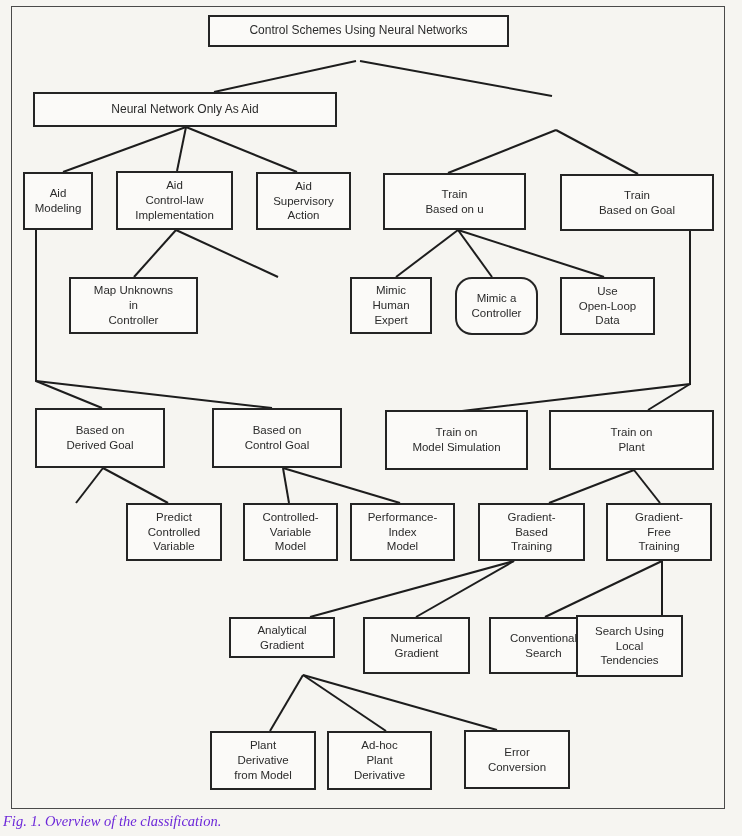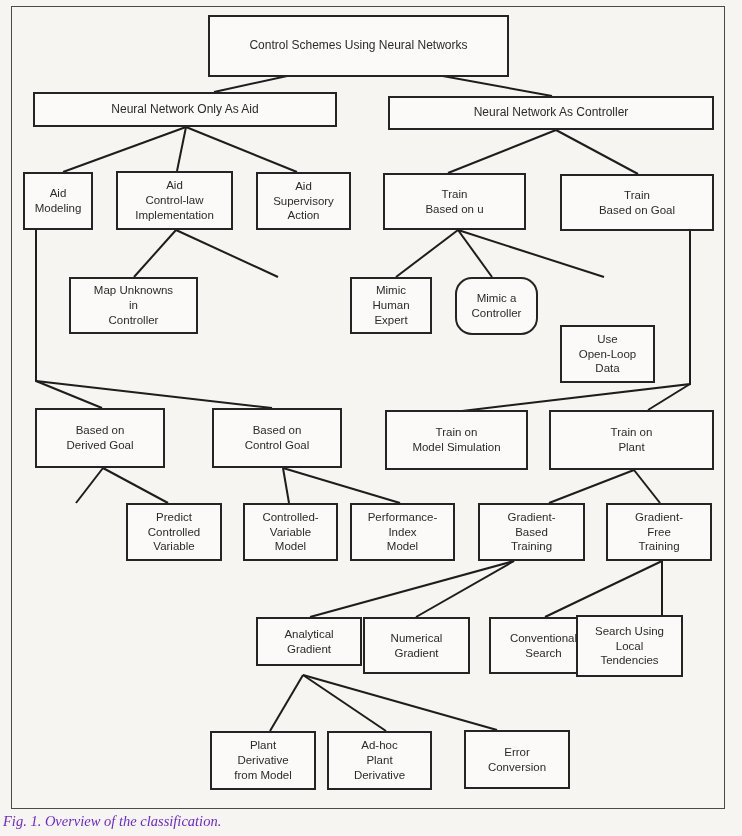--- a/index.html
+++ b/index.html
@@ -102,28 +102,25 @@
       <polyline points="634,470 660,503"></polyline>
       <polyline points="514,561 310,617"></polyline>
       <polyline points="514,561 416,617"></polyline>
       <polyline points="662,561 545,617"></polyline>
       <polyline points="662,561 662,615"></polyline>
       <polyline points="303,675 270,731"></polyline>
       <polyline points="303,675 386,731"></polyline>
       <polyline points="303,675 497,730"></polyline>
     </svg>
   <div id="node-layer">
-      <div class="node lg" style="left: 208px; top: 15px; width: 301px; height: 62px;">
+      <div class="node lg" style="left: 208px; top: 15px; width: 301px; height: 32px;">
         <div class="node-line">Control Schemes Using Neural Networks</div>
       </div>
       <div class="node lg" style="left: 33px; top: 92px; width: 304px; height: 35px;">
         <div class="node-line">Neural Network Only As Aid</div>
-      </div>
-      <div class="node lg" style="left: 388px; top: 96px; width: 326px; height: 34px;">
-        <div class="node-line">Neural Network As Controller</div>
       </div>
       <div class="node" style="left: 23px; top: 172px; width: 70px; height: 58px;">
         <div class="node-line">Aid</div>
         <div class="node-line">Modeling</div>
       </div>
       <div class="node" style="left: 116px; top: 171px; width: 117px; height: 59px;">
         <div class="node-line">Aid</div>
         <div class="node-line">Control-law</div>
         <div class="node-line">Implementation</div>
       </div>
@@ -147,21 +144,21 @@
       </div>
       <div class="node" style="left: 350px; top: 277px; width: 82px; height: 57px;">
         <div class="node-line">Mimic</div>
         <div class="node-line">Human</div>
         <div class="node-line">Expert</div>
       </div>
       <div class="node" style="left: 455px; top: 277px; width: 83px; height: 58px; border-radius: 17px;">
         <div class="node-line">Mimic a</div>
         <div class="node-line">Controller</div>
       </div>
-      <div class="node" style="left: 560px; top: 277px; width: 95px; height: 58px; margin-top: 48px;">
+      <div class="node" style="left: 560px; top: 277px; width: 95px; height: 58px;">
         <div class="node-line">Use</div>
         <div class="node-line">Open-Loop</div>
         <div class="node-line">Data</div>
       </div>
       <div class="node" style="left: 35px; top: 408px; width: 130px; height: 60px;">
         <div class="node-line">Based on</div>
         <div class="node-line">Derived Goal</div>
       </div>
       <div class="node" style="left: 212px; top: 408px; width: 130px; height: 60px;">
         <div class="node-line">Based on</div>
@@ -193,21 +190,21 @@
       <div class="node" style="left: 478px; top: 503px; width: 107px; height: 58px;">
         <div class="node-line">Gradient-</div>
         <div class="node-line">Based</div>
         <div class="node-line">Training</div>
       </div>
       <div class="node" style="left: 606px; top: 503px; width: 106px; height: 58px;">
         <div class="node-line">Gradient-</div>
         <div class="node-line">Free</div>
         <div class="node-line">Training</div>
       </div>
-      <div class="node" style="left: 256px; top: 617px; width: 106px; height: 49px;">
+      <div class="node" style="left: 229px; top: 617px; width: 106px; height: 41px;">
         <div class="node-line">Analytical</div>
         <div class="node-line">Gradient</div>
       </div>
       <div class="node" style="left: 363px; top: 617px; width: 107px; height: 57px;">
         <div class="node-line">Numerical</div>
         <div class="node-line">Gradient</div>
       </div>
       <div class="node" style="left: 489px; top: 617px; width: 109px; height: 57px;">
         <div class="node-line">Conventional</div>
         <div class="node-line">Search</div>

